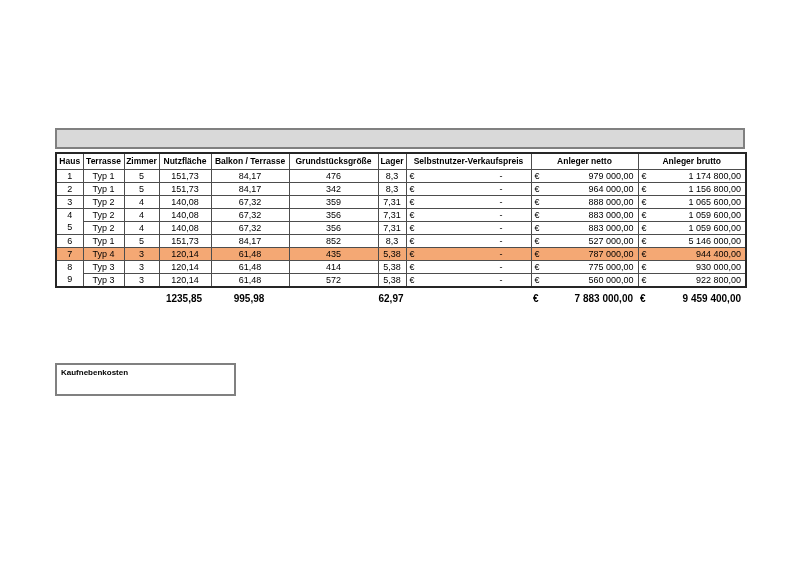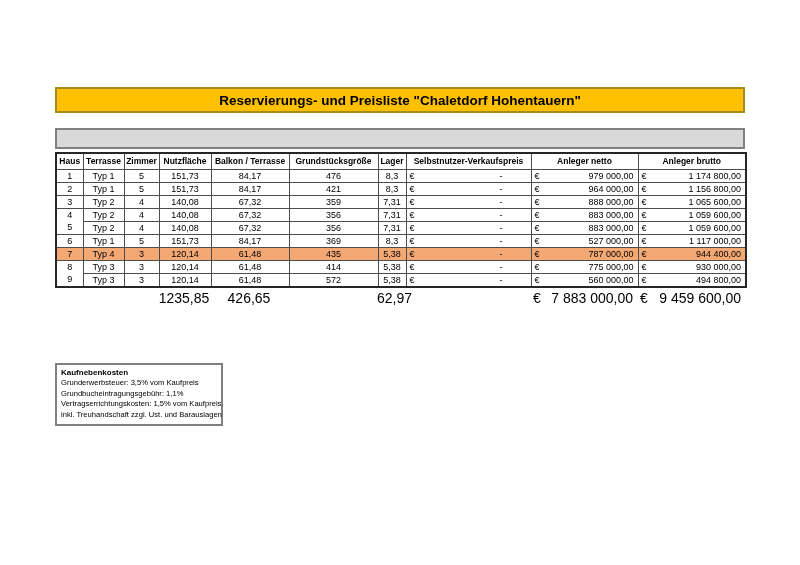--- a/index.html
+++ b/index.html
@@ -37,39 +37,36 @@
     white-space:nowrap; overflow:hidden; padding:0;
   }
   .price-table td.c{text-align:center;}
   .price-table td.money{padding:0 4px 0 3px;}
   .price-table td.money .inner{display:flex; justify-content:space-between; align-items:center;}
   .price-table td.money.dash .amt{padding-right:24px;}
   .price-table tr.highlight td{background:var(--highlight);}
   .price-table td.no-top{border-top-style:hidden;}
   .totals{
     position:absolute; left:55px; top:292px; width:690px; height:13px;
-    display:flex; font-weight:normal; font-size:14px; line-height:13px;
+    display:flex; font-weight:bold; font-size:10px; line-height:13px;
   }
   .totals .tcell{flex:none; text-align:center; white-space:nowrap;}
   .totals .tmoney{display:flex; justify-content:space-between; padding:0 4px 0 3px;}
   .notes{
-    position:absolute; left:55px; top:363px; width:168px;
+    position:absolute; left:55px; top:363px; width:181px;
     border:2px solid var(--band-border); background:#fff;
-    padding:3px 3px 4px 4px; font-size:7.6px; line-height:10.4px; white-space:nowrap;
+    padding:3px 3px 16px 4px; font-size:7.6px; line-height:10.4px; white-space:nowrap;
   }
   .notes-title{font-weight:bold; font-size:8px;}
 </style>
 </head>
 <body>
 
 <div class="page">
 
-  <div class="banner">
-    <span>Reservierungs- und Preisliste "Chaletdorf Hohentauern"</span>
-  </div>
 
   <div class="grayband"></div>
 
   <table class="price-table">
     <colgroup>
       <col style="width:27px">
         <col style="width:41px">
         <col style="width:35px">
         <col style="width:52px">
       <col style="width:78px">
@@ -121,21 +118,21 @@
             </span>
       </td>
     </tr>
 
     <tr>
       <td class="c">2</td>
       <td class="c">Typ 1</td>
       <td class="c">5</td>
       <td class="c">151,73</td>
       <td class="c">84,17</td>
-      <td class="c">421</td>
+      <td class="c">342</td>
       <td class="c">8,3</td>
       <td class="money dash">
         <span class="inner">
               <span class="cur">€</span>
               <span class="amt">-</span>
             </span>
       </td>
       <td class="money">
         <span class="inner">
               <span class="cur">€</span>
@@ -233,38 +230,38 @@
             </span>
       </td>
     </tr>
 
     <tr>
       <td class="c">6</td>
       <td class="c">Typ 1</td>
       <td class="c">5</td>
       <td class="c">151,73</td>
       <td class="c">84,17</td>
-      <td class="c">369</td>
+      <td class="c">852</td>
       <td class="c">8,3</td>
       <td class="money dash">
         <span class="inner">
               <span class="cur">€</span>
               <span class="amt">-</span>
             </span>
       </td>
       <td class="money">
         <span class="inner">
               <span class="cur">€</span>
               <span class="amt">527 000,00</span>
             </span>
       </td>
       <td class="money">
         <span class="inner">
               <span class="cur">€</span>
-              <span class="amt">1 117 000,00</span>
+              <span class="amt">5 146 000,00</span>
             </span>
       </td>
     </tr>
 
     <tr class="highlight">
       <td class="c">7</td>
       <td class="c">Typ 4</td>
       <td class="c">3</td>
       <td class="c">120,14</td>
       <td class="c">61,48</td>
@@ -334,49 +331,43 @@
       </td>
       <td class="money">
         <span class="inner">
               <span class="cur">€</span>
               <span class="amt">560 000,00</span>
             </span>
       </td>
       <td class="money">
         <span class="inner">
               <span class="cur">€</span>
-              <span class="amt">494 800,00</span>
+              <span class="amt">922 800,00</span>
             </span>
       </td>
     </tr>
   </tbody>
   </table>
 
   <div class="totals">
     <div class="tcell" style="width:27px"></div>
     <div class="tcell" style="width:41px"></div>
     <div class="tcell" style="width:35px"></div>
     <div class="tcell" style="width:52px">1235,85</div>
-    <div class="tcell" style="width:78px">426,65</div>
+    <div class="tcell" style="width:78px">995,98</div>
     <div class="tcell" style="width:89px"></div>
     <div class="tcell" style="width:28px">62,97</div>
     <div class="tcell" style="width:125px"></div>
     <div class="tcell tmoney" style="width:107px">
       <span class="cur">€</span>
         <span>7 883 000,00</span>
     </div>
     <div class="tcell tmoney" style="width:108px">
       <span class="cur">€</span>
-        <span>9 459 600,00</span>
+        <span>9 459 400,00</span>
     </div>
   </div>
 
   <div class="notes">
     <div class="notes-title">Kaufnebenkosten</div>
-    <div>
-        <div>Grunderwerbsteuer: 3,5% vom Kaufpreis</div>
-        <div>Grundbucheintragungsgebühr: 1,1%</div>
-        <div>Vertragserrichtungskosten: 1,5% vom Kaufpreis</div>
-        <div>inkl. Treuhandschaft zzgl. Ust. und Barauslagen</div>
-      </div>
   </div>
 
 </div>
 
 </body></html>

